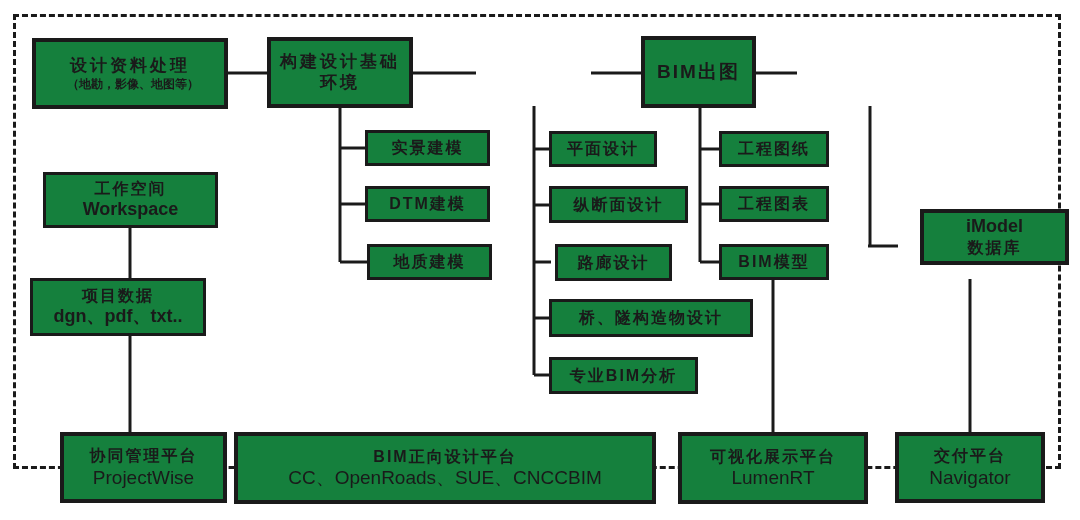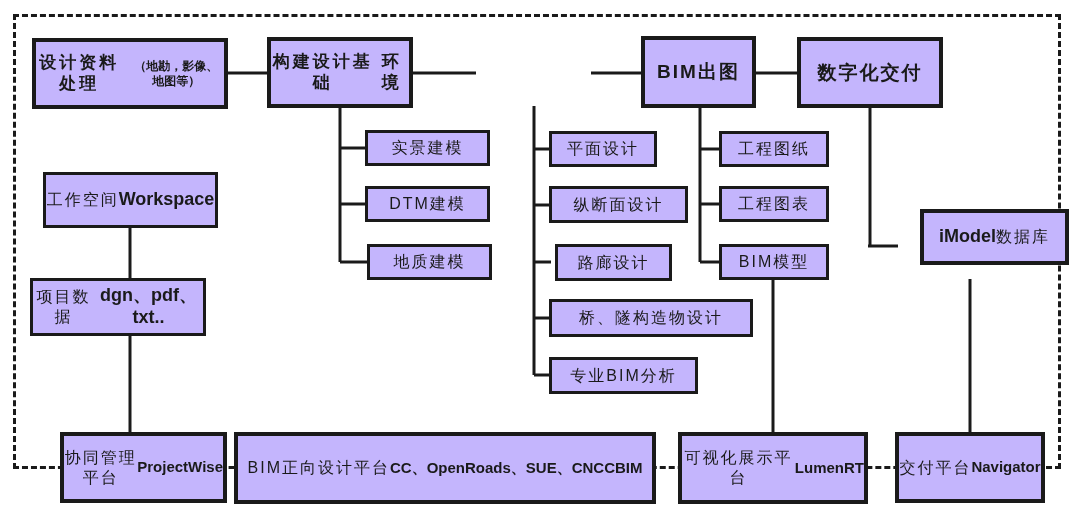--- a/index.html
+++ b/index.html
@@ -7,30 +7,30 @@
     position:relative;width:1080px;height:520px;background:#ffffff;overflow:hidden;
     font-family:"Liberation Sans","DejaVu Sans",sans-serif;color:#1a1a1a;
   }
   .frame{
     position:absolute;left:13px;top:14px;width:1048px;height:455px;
     border:3px dashed #1a1a1a;box-sizing:border-box;z-index:1;
   }
   .wires{position:absolute;left:0;top:0;z-index:2;}
   .wires line{stroke:#1a1a1a;stroke-width:3;}
   .box{
-    position:absolute;z-index:3;background:#c4b5fd;border:3px solid #1a1a1a;
-    box-sizing:border-box;display:flex;flex-direction:row;align-items:center;
+    position:absolute;z-index:3;background:#15803d;border:3px solid #1a1a1a;
+    box-sizing:border-box;display:flex;flex-direction:column;align-items:center;
     justify-content:center;text-align:center;line-height:1.22;
   }
   .bold{border-width:4px;}
   .t19{font-size:19px;font-weight:bold;letter-spacing:2px;}
   .t17{font-size:17px;font-weight:bold;letter-spacing:3px;}
-  .t16{font-size:16px;font-weight:normal;letter-spacing:2px;}
+  .t16{font-size:16px;font-weight:bold;letter-spacing:2px;}
   .t12{font-size:12px;font-weight:bold;letter-spacing:0;margin-left:6px;}
-  .lat19{font-size:15px;font-weight:bold;letter-spacing:0;}
+  .lat19{font-size:19px;font-weight:normal;letter-spacing:0;}
   .lat18{font-size:18px;font-weight:bold;letter-spacing:0;}
 </style>
 </head>
 <body>
 
 <div class="stage">
 
   <div class="frame"></div>
 
   <svg class="wires" width="1080" height="520">
@@ -76,23 +76,20 @@
   <div class="box bold" style="left:267px;top:37px;width:146px;height:71px">
     <span class="t17">构建设计基础</span>
     <span class="t17">环境</span>
   </div>
 
 
   <div class="box bold" style="left:641px;top:36px;width:115px;height:72px">
     <span class="t19">BIM出图</span>
   </div>
 
-  <div class="box bold" style="left:797px;top:37px;width:146px;height:71px">
-    <span class="t19">数字化交付</span>
-  </div>
 
   <div class="box" style="left:365px;top:130px;width:125px;height:36px">
     <span class="t16">实景建模</span>
   </div>
   <div class="box" style="left:365px;top:186px;width:125px;height:36px">
     <span class="t16">DTM建模</span>
   </div>
   <div class="box" style="left:367px;top:244px;width:125px;height:36px">
     <span class="t16">地质建模</span>
   </div>

